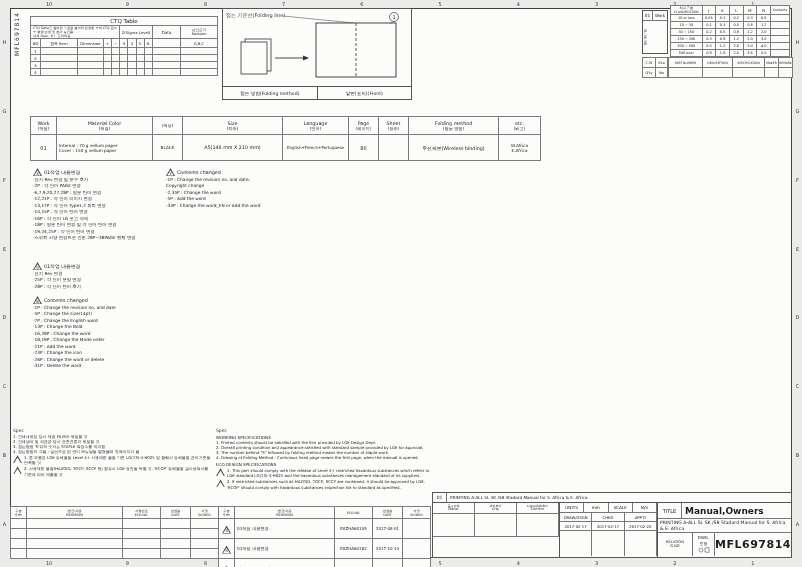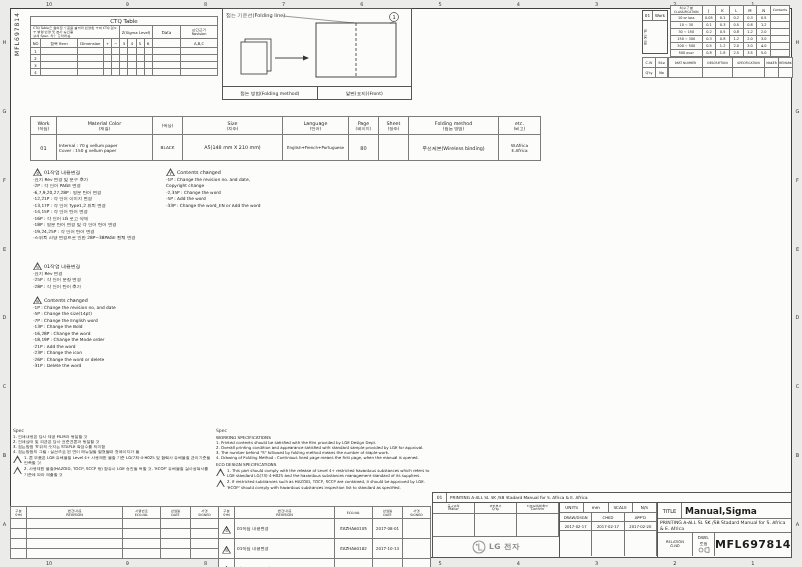--- a/index.html
+++ b/index.html
@@ -743,28 +743,20 @@
         <div>
           <span class="f30">자료실(SO)확인</span>
           <span class="f34">Confirm</span>
         </div>
       </div>
     <div class="tb-a-sign">
         <div></div>
         <div></div>
         <div></div>
       </div>
-    <div class="tb-a-logo">
-      <svg width="14" height="14" viewBox="0 0 14 14">
-        <circle cx="7" cy="7" r="6" fill="none" stroke="#9a9a9a" stroke-width="1.1"></circle>
-        <circle cx="4.8" cy="4.8" r="1" fill="#9a9a9a"></circle>
-        <path d="M6.8 3.5 V10 H10.5" fill="none" stroke="#9a9a9a" stroke-width="1.1"></path>
-      </svg>
-      <span class="brand">LG 전자</span>
-    </div>
   </div>
   <div class="tb-b">
     <div class="units-row">
       <div>UNITS</div>
       <div>mm</div>
       <div>SCALE</div>
       <div>N/S</div>
     </div>
     <div class="sign-head">
         <div>DRAW/DSGN</div>
@@ -778,21 +770,21 @@
       </div>
     <div class="sign-empty">
         <div></div>
         <div></div>
         <div></div>
       </div>
   </div>
   <div class="tb-c">
     <div class="tb-c-title">
       <div class="tb-c-titlelabel">TITLE</div>
-      <div class="tb-c-titletext">Manual,Sigma</div>
+      <div class="tb-c-titletext">Manual,Owners</div>
     </div>
     <div class="tb-c-sub">PRINTING A-ALL SL SK /SB Stadard Manual for S. Africa &amp; E. Africa</div>
     <div class="tb-c-bot">
       <div class="tb-c-rel">
         <span>RELATION</span>
         <span>G.NO</span>
       </div>
       <div class="tb-c-dwg">
         <span>DWG.</span>
         <span>도법</span>

